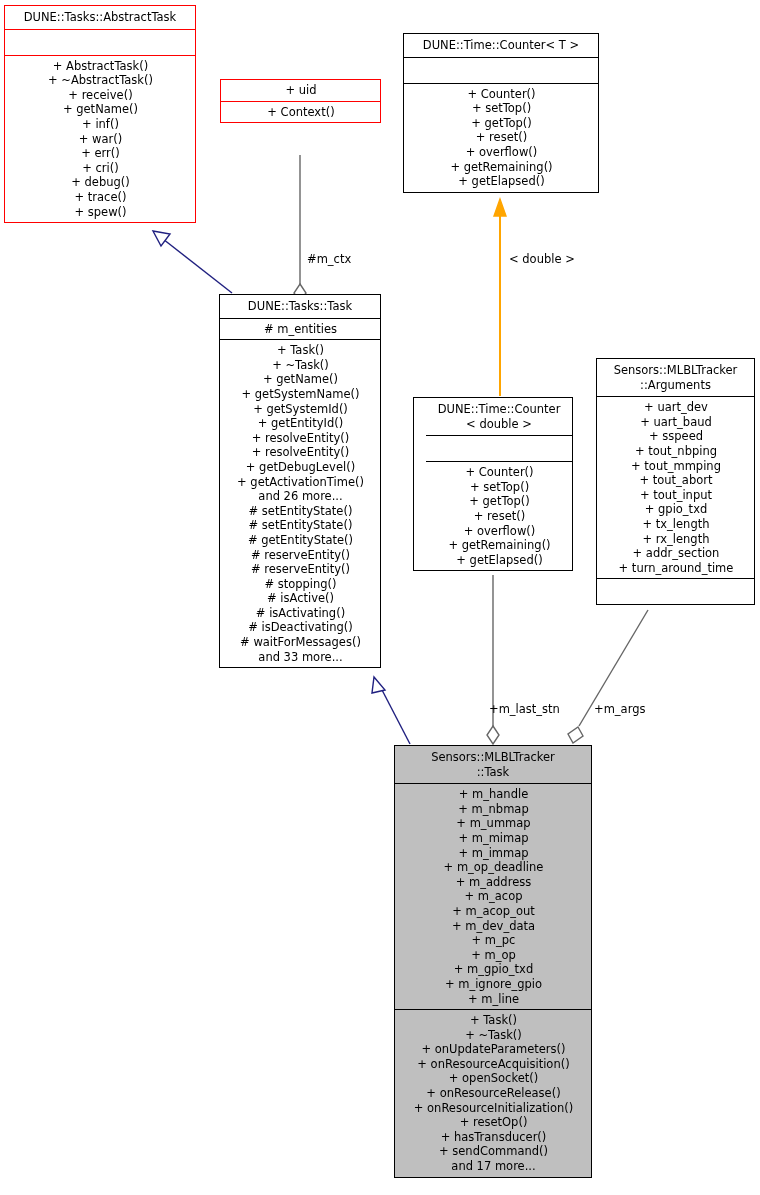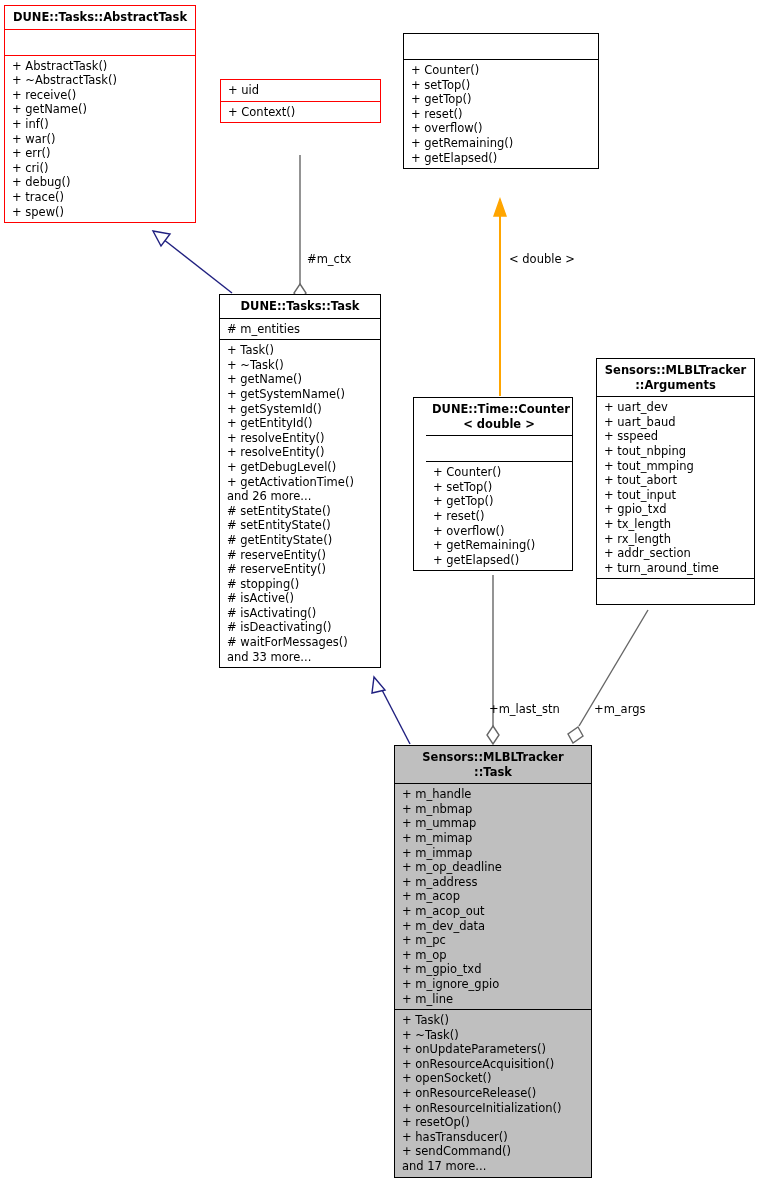--- a/index.html
+++ b/index.html
@@ -40,26 +40,26 @@
     border-color: #ff0000;
   }
   .node.filled {
     background: #bfbfbf;
   }
   .node .title {
     text-align: center;
     padding: 4px 6px 4px 6px;
     white-space: pre-line;
     border-bottom: 1px solid #000000;
-    font-weight: bold;
   }
   .node.red .title { border-bottom-color: #ff0000; }
   .node .compartment {
     padding: 3px 6px 3px 7px;
     border-bottom: 1px solid #000000;
+    text-align: center;
   }
   .node.red .compartment { border-bottom-color: #ff0000; }
   .node .compartment.last { border-bottom: none; }
   .node .compartment.empty { min-height: 19px; padding: 3px 6px; }
   .node .row {
     white-space: nowrap;
     overflow: visible;
   }
   .edge-label {
     position: absolute;
@@ -128,20 +128,21 @@
   <div class="node red" style="left:220px; top:79px; width:161px;">
     <div class="compartment">
       <div class="row">+ uid</div>
     </div>
     <div class="compartment last">
       <div class="row">+ Context()</div>
     </div>
   </div>
 
   <div class="node" style="left:403px; top:33px; width:196px;">
+    <div class="title">DUNE::Time::Counter&lt; T &gt;</div>
     <div class="compartment empty"></div>
     <div class="compartment last">
       <div class="row">+ Counter()</div>
       <div class="row">+ setTop()</div>
       <div class="row">+ getTop()</div>
       <div class="row">+ reset()</div>
       <div class="row">+ overflow()</div>
       <div class="row">+ getRemaining()</div>
       <div class="row">+ getElapsed()</div>
     </div>

